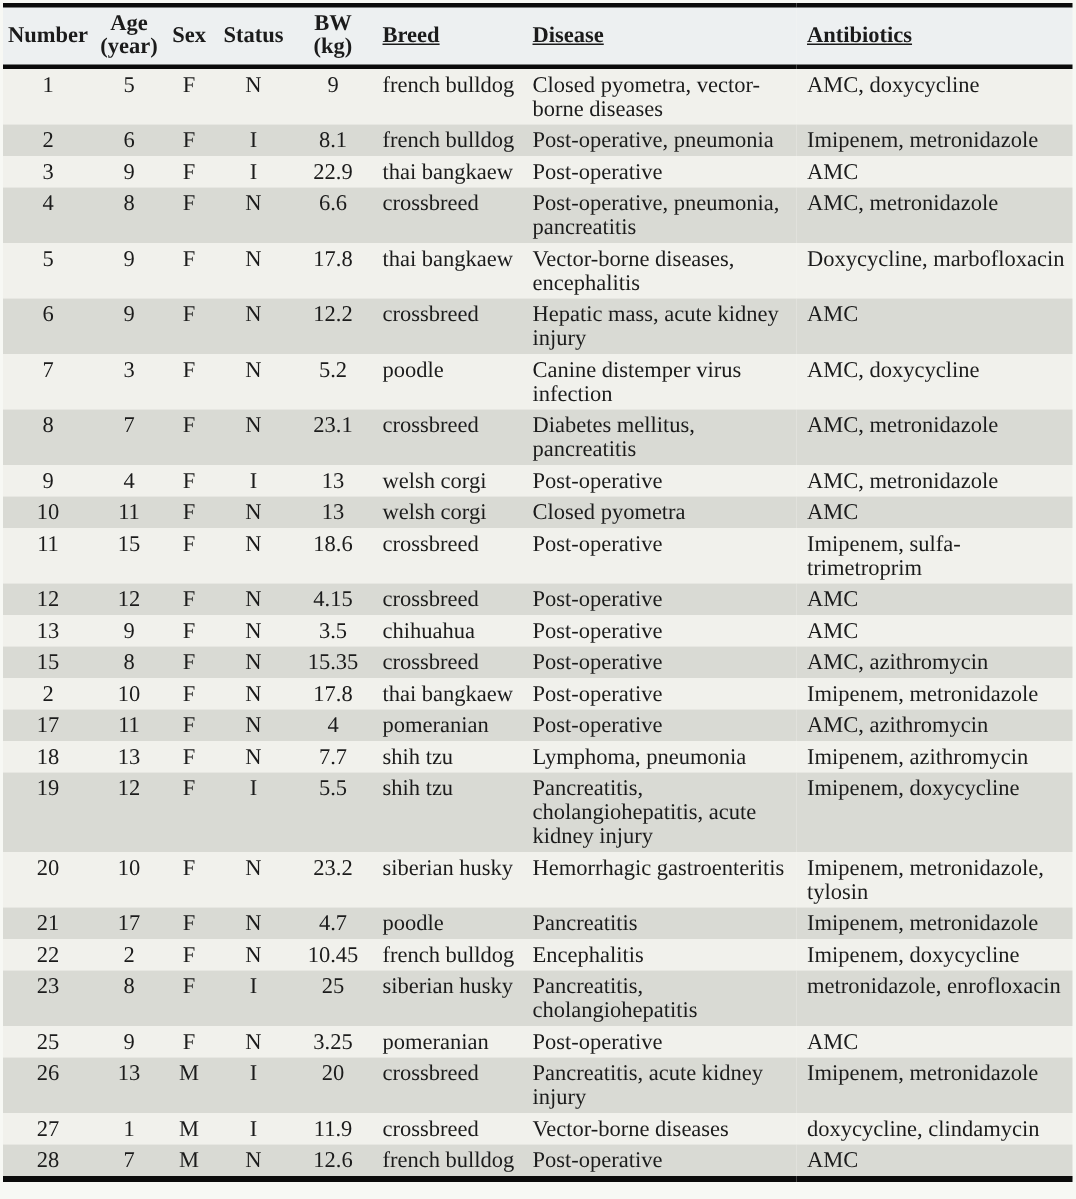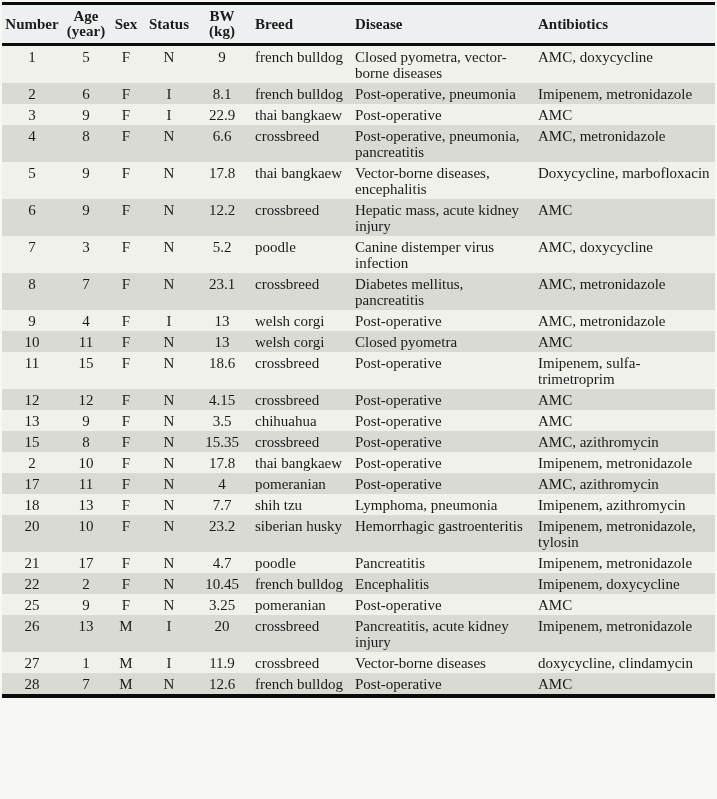--- a/index.html
+++ b/index.html
@@ -45,21 +45,21 @@
   thead th {
     background: var(--header-bg);
     border-bottom: 3px solid var(--border);
     font-weight: bold;
     vertical-align: middle;
     text-align: center;
     padding: 4px 2px;
     line-height: 15px;
     white-space: pre-line;
   }
-  thead th.align-left { text-align: left; padding-left: 7px; }
+  thead th.align-left { text-align: left; padding-left: 7px; text-decoration: underline; }
 
   tbody td {
     vertical-align: top;
     text-align: center;
     padding: 3px 2px 2px 2px;
     line-height: 16px;
   }
   tbody td.align-left {
     text-align: left;
     padding-left: 7px;
@@ -264,20 +264,30 @@
           <td class="col-number">18</td>
           <td class="col-age">13</td>
           <td class="col-sex">F</td>
           <td class="col-status">N</td>
           <td class="col-bw">7.7</td>
           <td class="align-left col-breed">shih tzu</td>
           <td class="align-left col-disease">Lymphoma, pneumonia</td>
           <td class="align-left col-antibiotics">Imipenem, azithromycin</td>
         </tr>
         <tr>
+          <td class="col-number">19</td>
+          <td class="col-age">12</td>
+          <td class="col-sex">F</td>
+          <td class="col-status">I</td>
+          <td class="col-bw">5.5</td>
+          <td class="align-left col-breed">shih tzu</td>
+          <td class="align-left col-disease">Pancreatitis, cholangiohepatitis, acute kidney injury</td>
+          <td class="align-left col-antibiotics">Imipenem, doxycycline</td>
+        </tr>
+        <tr>
           <td class="col-number">20</td>
           <td class="col-age">10</td>
           <td class="col-sex">F</td>
           <td class="col-status">N</td>
           <td class="col-bw">23.2</td>
           <td class="align-left col-breed">siberian husky</td>
           <td class="align-left col-disease">Hemorrhagic gastroenteritis</td>
           <td class="align-left col-antibiotics">Imipenem, metronidazole, tylosin</td>
         </tr>
         <tr>
@@ -292,20 +302,30 @@
         </tr>
         <tr>
           <td class="col-number">22</td>
           <td class="col-age">2</td>
           <td class="col-sex">F</td>
           <td class="col-status">N</td>
           <td class="col-bw">10.45</td>
           <td class="align-left col-breed">french bulldog</td>
           <td class="align-left col-disease">Encephalitis</td>
           <td class="align-left col-antibiotics">Imipenem, doxycycline</td>
+        </tr>
+        <tr>
+          <td class="col-number">23</td>
+          <td class="col-age">8</td>
+          <td class="col-sex">F</td>
+          <td class="col-status">I</td>
+          <td class="col-bw">25</td>
+          <td class="align-left col-breed">siberian husky</td>
+          <td class="align-left col-disease">Pancreatitis, cholangiohepatitis</td>
+          <td class="align-left col-antibiotics">metronidazole, enrofloxacin</td>
         </tr>
         <tr>
           <td class="col-number">25</td>
           <td class="col-age">9</td>
           <td class="col-sex">F</td>
           <td class="col-status">N</td>
           <td class="col-bw">3.25</td>
           <td class="align-left col-breed">pomeranian</td>
           <td class="align-left col-disease">Post-operative</td>
           <td class="align-left col-antibiotics">AMC</td>

